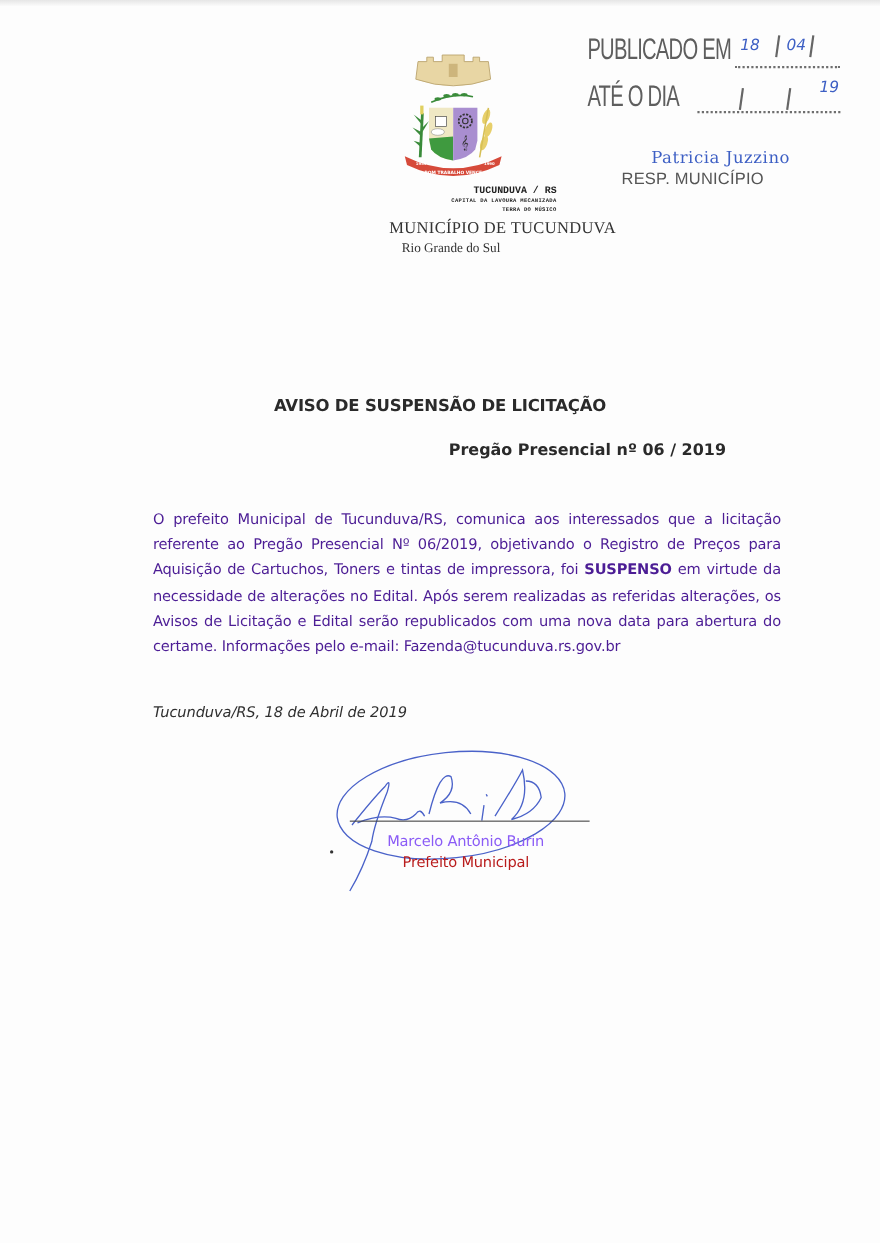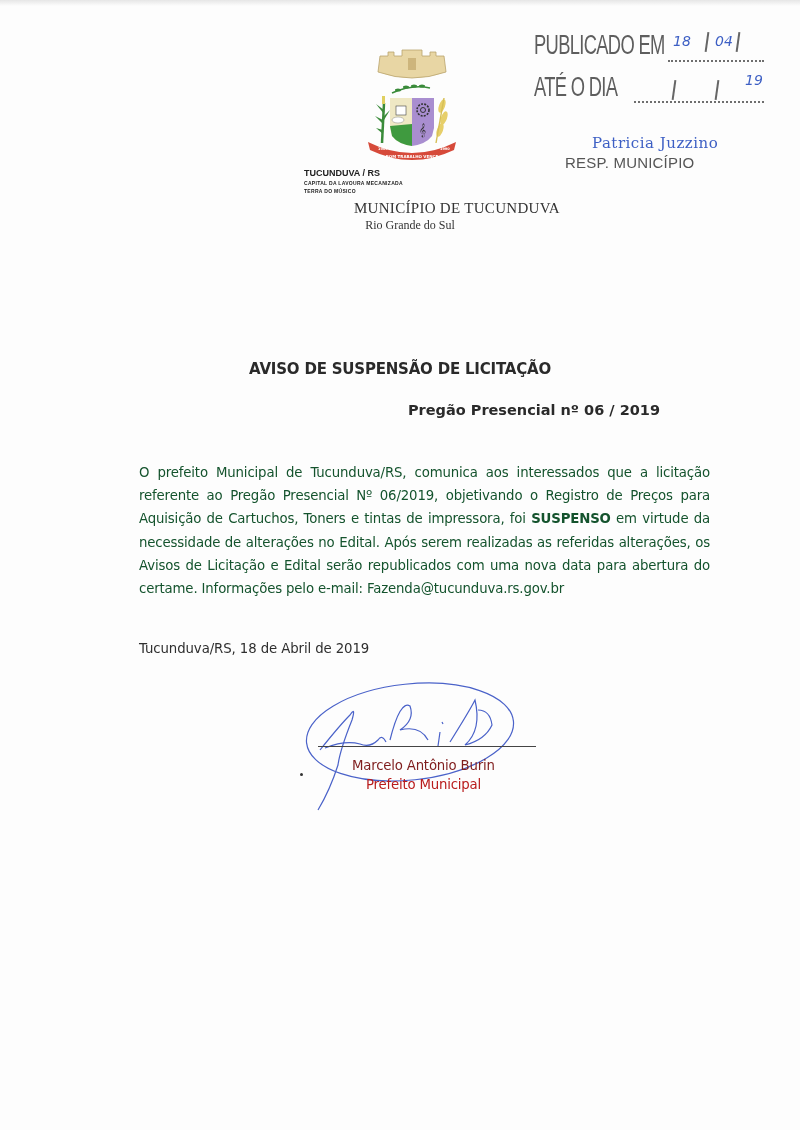--- a/index.html
+++ b/index.html
@@ -4,47 +4,47 @@
   <style>
     html, body { margin: 0; padding: 0; }
     body {
       width: 800px; height: 1130px; background: #fdfdfd;
       position: relative; overflow: hidden;
       font-family: "DejaVu Sans", "Liberation Sans", sans-serif;
       color: #2a2a2a;
     }
     .topedge { position:absolute; left:0; top:0; width:800px; height:6px; background:linear-gradient(#e6e6e6,#fdfdfd); }
     .crest { position:absolute; left:362px; top:48px; width:100px; height:112px; }
-    .crest-sub { position:absolute; left:304px; width:222px; text-align:left; font-family:Liberation Sans, sans-serif; font-weight:bold; color:#222; }
+    .crest-sub { position:absolute; left:284px; width:222px; text-align:right; font-family:Liberation Mono, monospace; font-weight:bold; color:#222; }
     .c-t1 { top:168px; font-size:9px; }
     .c-t2 { top:180px; font-size:5px; letter-spacing:0.3px; }
     .c-t3 { top:188px; font-size:5px; letter-spacing:0.3px; }
     .mun { position:absolute; left:260px; width:300px; text-align:center; font-family:"Liberation Serif", serif; color:#333; }
     .mun1 { top:200px; font-size:15px; letter-spacing:0.3px;text-align:right; }
     .mun2 { top:218px; font-size:12px; }
 
     .stamp { position:absolute; left:534px; top:30px; width:240px; font-family:"Liberation Sans Narrow","Liberation Sans", sans-serif; color:#5e5e5e; }
     .stamp-row { position:absolute; left:0; font-size:27px; letter-spacing:-1px; transform:scaleX(0.68); transform-origin:left top; white-space:nowrap; }
     .stamp-r1 { top:0px; }
     .stamp-r2 { top:42px; }
     .hand { font-family:"DejaVu Sans", sans-serif; font-style:italic; color:#3d5fc4; font-size:14px; position:absolute; }
     .line { position:absolute; height:0; border-top:2px dotted #6e6e6e; }
     .slash { position:absolute; width:2px; height:20px; background:#666; transform:rotate(8deg); }
     .resp { position:absolute; left:565px; top:154px; font-family:"Liberation Sans", sans-serif; font-size:15px; color:#555; letter-spacing:0.2px; }
     .resp-sig { position:absolute; left:568px; top:134px; font-family:"DejaVu Serif", serif; color:#3d5fc4; font-size:15px; letter-spacing:0.5px;margin-left:24px; }
 
     .title { position:absolute; left:140px; width:520px; top:360px; text-align:center; font-family:"DejaVu Sans", sans-serif; font-weight:bold; font-size:15px; color:#2a2a2a; letter-spacing:-0.2px; }
     .subtitle { position:absolute; left:140px; width:520px; top:402px; text-align:right; font-family:"DejaVu Sans", sans-serif; font-weight:bold; font-size:14.5px; color:#2a2a2a; }
 
-    .body-text { position:absolute; left:139px; top:461px; width:571px; font-family:"DejaVu Sans", sans-serif; font-size:13.3px; line-height:23.2px; text-align:justify; color:#14532d; letter-spacing:-0.15px; }
+    .body-text { position:absolute; left:139px; top:461px; width:571px; font-family:"DejaVu Sans", sans-serif; font-size:13.3px; line-height:23.2px; text-align:justify; color:#4c1d95; letter-spacing:-0.15px; }
     .body-text b { font-weight:bold; }
-    .date { position:absolute; left:139px; top:641px; font-family:"DejaVu Sans", sans-serif; font-size:13.3px; color:#2f2f2f; letter-spacing:-0.1px; }
+    .date { position:absolute; left:139px; top:641px; font-family:"DejaVu Sans", sans-serif; font-size:13.3px; color:#2f2f2f; letter-spacing:-0.1px;font-style:italic; }
 
     .sig-line { position:absolute; left:318px; top:746px; width:218px; height:0; border-top:1px solid #444; }
-    .signer-name { position:absolute; left:352px; top:758px; font-family:"DejaVu Sans", sans-serif; font-size:13.3px; color:#7f1d1d; letter-spacing:-0.2px; }
+    .signer-name { position:absolute; left:352px; top:758px; font-family:"DejaVu Sans", sans-serif; font-size:13.3px; color:#8b5cf6; letter-spacing:-0.2px; }
     .signer-role { position:absolute; left:366px; top:777px; font-family:"DejaVu Sans", sans-serif; font-size:13.3px; color:#b91c1c; letter-spacing:-0.2px; }
     .sig-svg { position:absolute; left:300px; top:670px; width:230px; height:150px; }
     .speck { position:absolute; width:3px; height:3px; background:#333; border-radius:50%; }
   </style>
 </head>
 <body>
 
 <div class="topedge"></div>
 
 <svg class="crest" viewBox="0 0 100 112">

